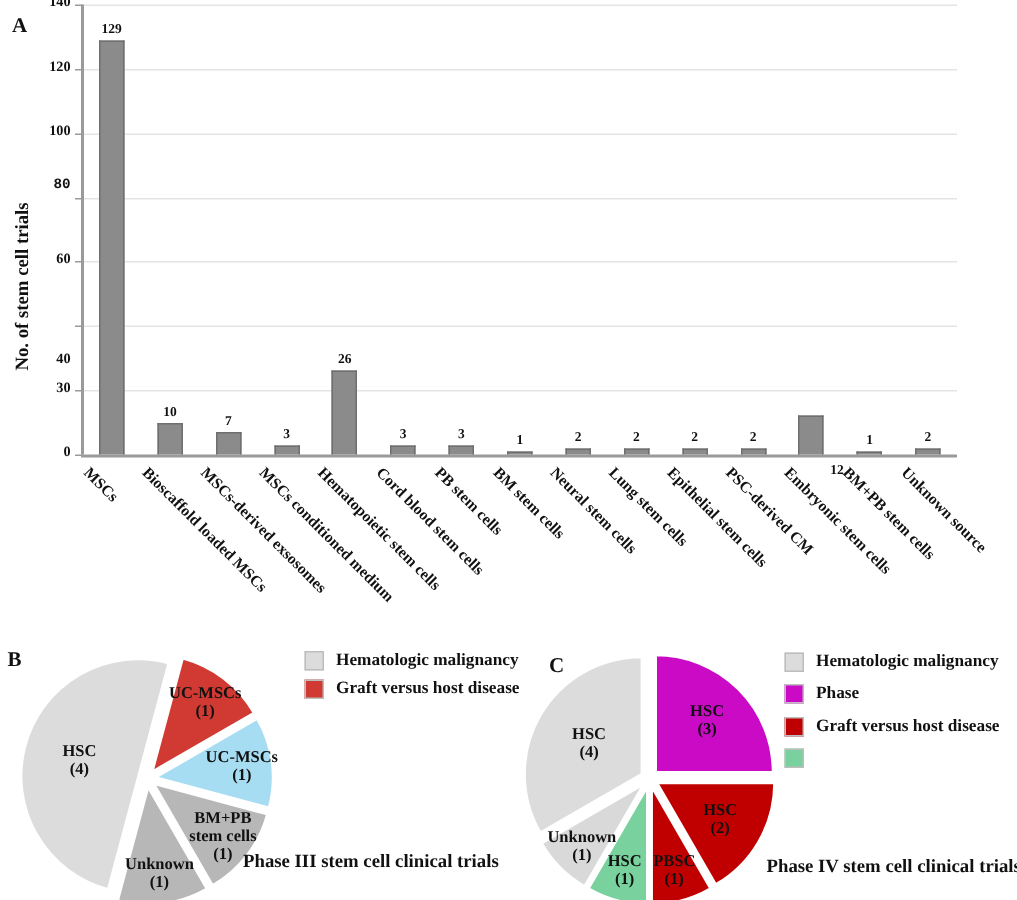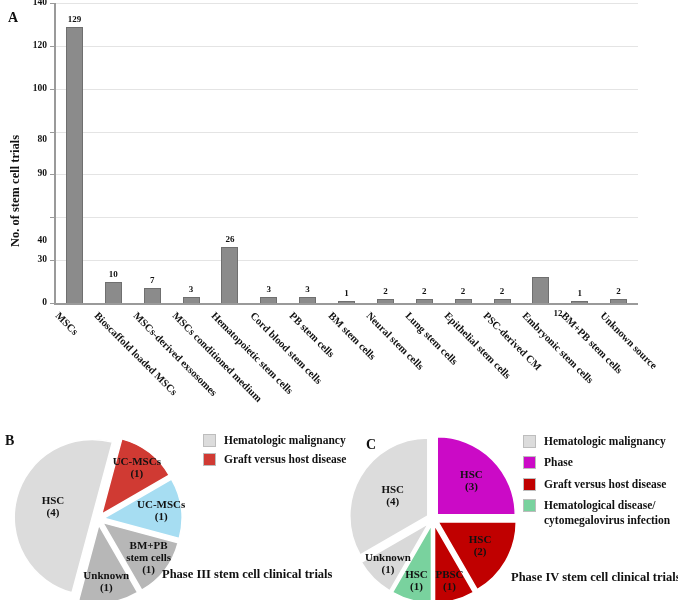--- a/index.html
+++ b/index.html
@@ -65,23 +65,23 @@
       <div class="grid-line" style="left: 55px; top: 131.6px; width: 583px; background: rgb(228, 228, 228);"></div>
       <div class="grid-line" style="left: 55px; top: 88.7px; width: 583px; background: rgb(228, 228, 228);"></div>
       <div class="grid-line" style="left: 55px; top: 45.9px; width: 583px; background: rgb(228, 228, 228);"></div>
       <div class="grid-line" style="left: 55px; top: 3px; width: 583px; background: rgb(228, 228, 228);"></div>
       <div class="ytick-label" style="left: 15px; top: 297px;">0</div>
       <div class="ytick-mark" style="left: 50px; top: 303px;"></div>
       <div class="ytick-label" style="left: 15px; top: 254.1px;">30</div>
       <div class="ytick-mark" style="left: 50px; top: 260.1px;"></div>
       <div class="ytick-label" style="left: 15px; top: 211.3px; margin-top: 24px;">40</div>
       <div class="ytick-mark" style="left: 50px; top: 217.3px;"></div>
-      <div class="ytick-label" style="left: 15px; top: 168.4px;">90</div>
+      <div class="ytick-label" style="left: 15px; top: 168.4px;">60</div>
       <div class="ytick-mark" style="left: 50px; top: 174.4px;"></div>
-      <div class="ytick-label" style="left: 15px; top: 134px;">80</div>
+      <div class="ytick-label" style="left: 15px; top: 117px; font-family: Liberation Mono, monospace;">80</div>
       <div class="ytick-mark" style="left: 50px; top: 131.6px;"></div>
       <div class="ytick-label" style="left: 15px; top: 82.7px;">100</div>
       <div class="ytick-mark" style="left: 50px; top: 88.7px;"></div>
       <div class="ytick-label" style="left: 15px; top: 39.9px;">120</div>
       <div class="ytick-mark" style="left: 50px; top: 45.9px;"></div>
       <div class="ytick-label" style="left: 15px; top: -3px;">140</div>
       <div class="ytick-mark" style="left: 50px; top: 3px;"></div>
       <div class="spine" style="left: 54px; top: 3px; width: 1.5px; height: 300px;"></div>
       <div class="spine" style="left: 54px; top: 303px; width: 584px; height: 1.5px;"></div>
       <div class="bar" style="left: 65.9px; top: 26.6px; width: 17px; height: 276.4px; background: rgb(139, 139, 139); border-color: rgb(111, 111, 111);"></div>
@@ -194,22 +194,18 @@
         </div>
       </div>
       <div class="legend-row">
         <div class="legend-swatch" style="background: rgb(192, 0, 0);"></div>
         <div class="legend-text">
           <div>Graft versus host disease</div>
         </div>
       </div>
       <div class="legend-row">
         <div class="legend-swatch" style="background: rgb(121, 210, 158);"></div>
-        <div class="legend-text">
-          <div>Hematological disease/</div>
-          <div>cytomegalovirus infection</div>
-        </div>
       </div>
     </div>
 
   <div class="pie-caption" style="left:511px; top:570px;">Phase IV stem cell clinical trials</div>
 
 </div>
 
 </body></html>

